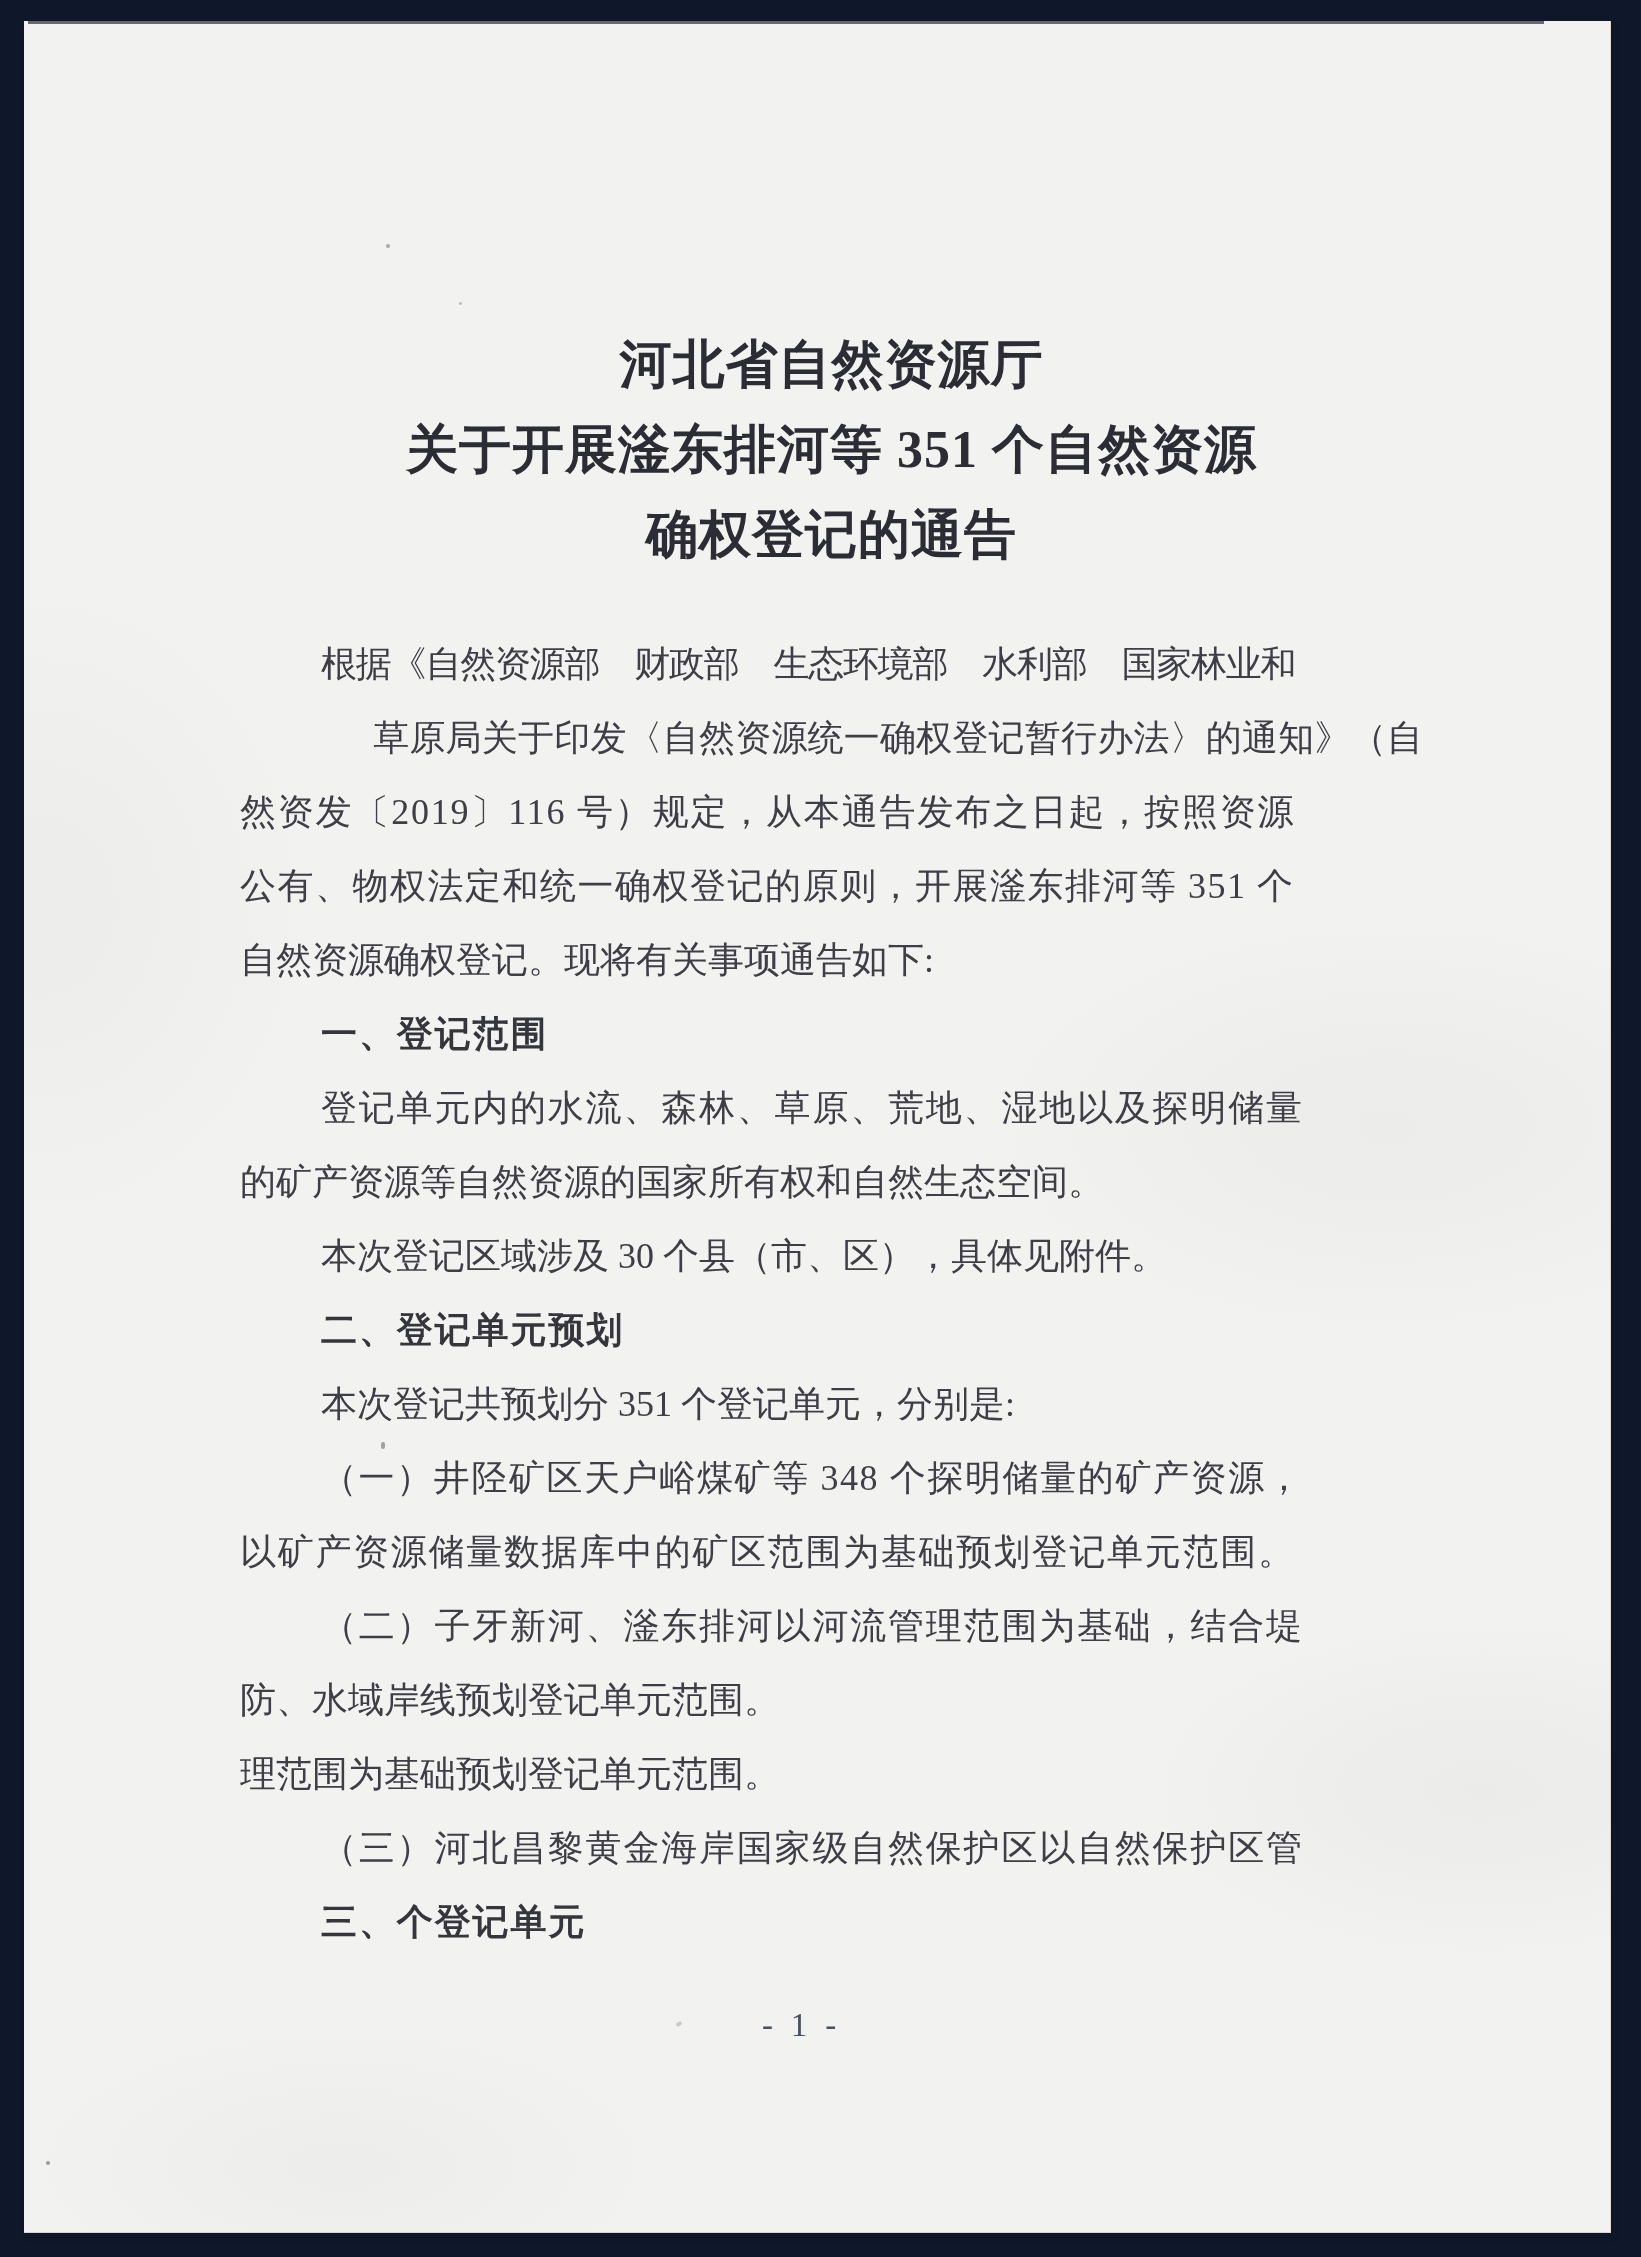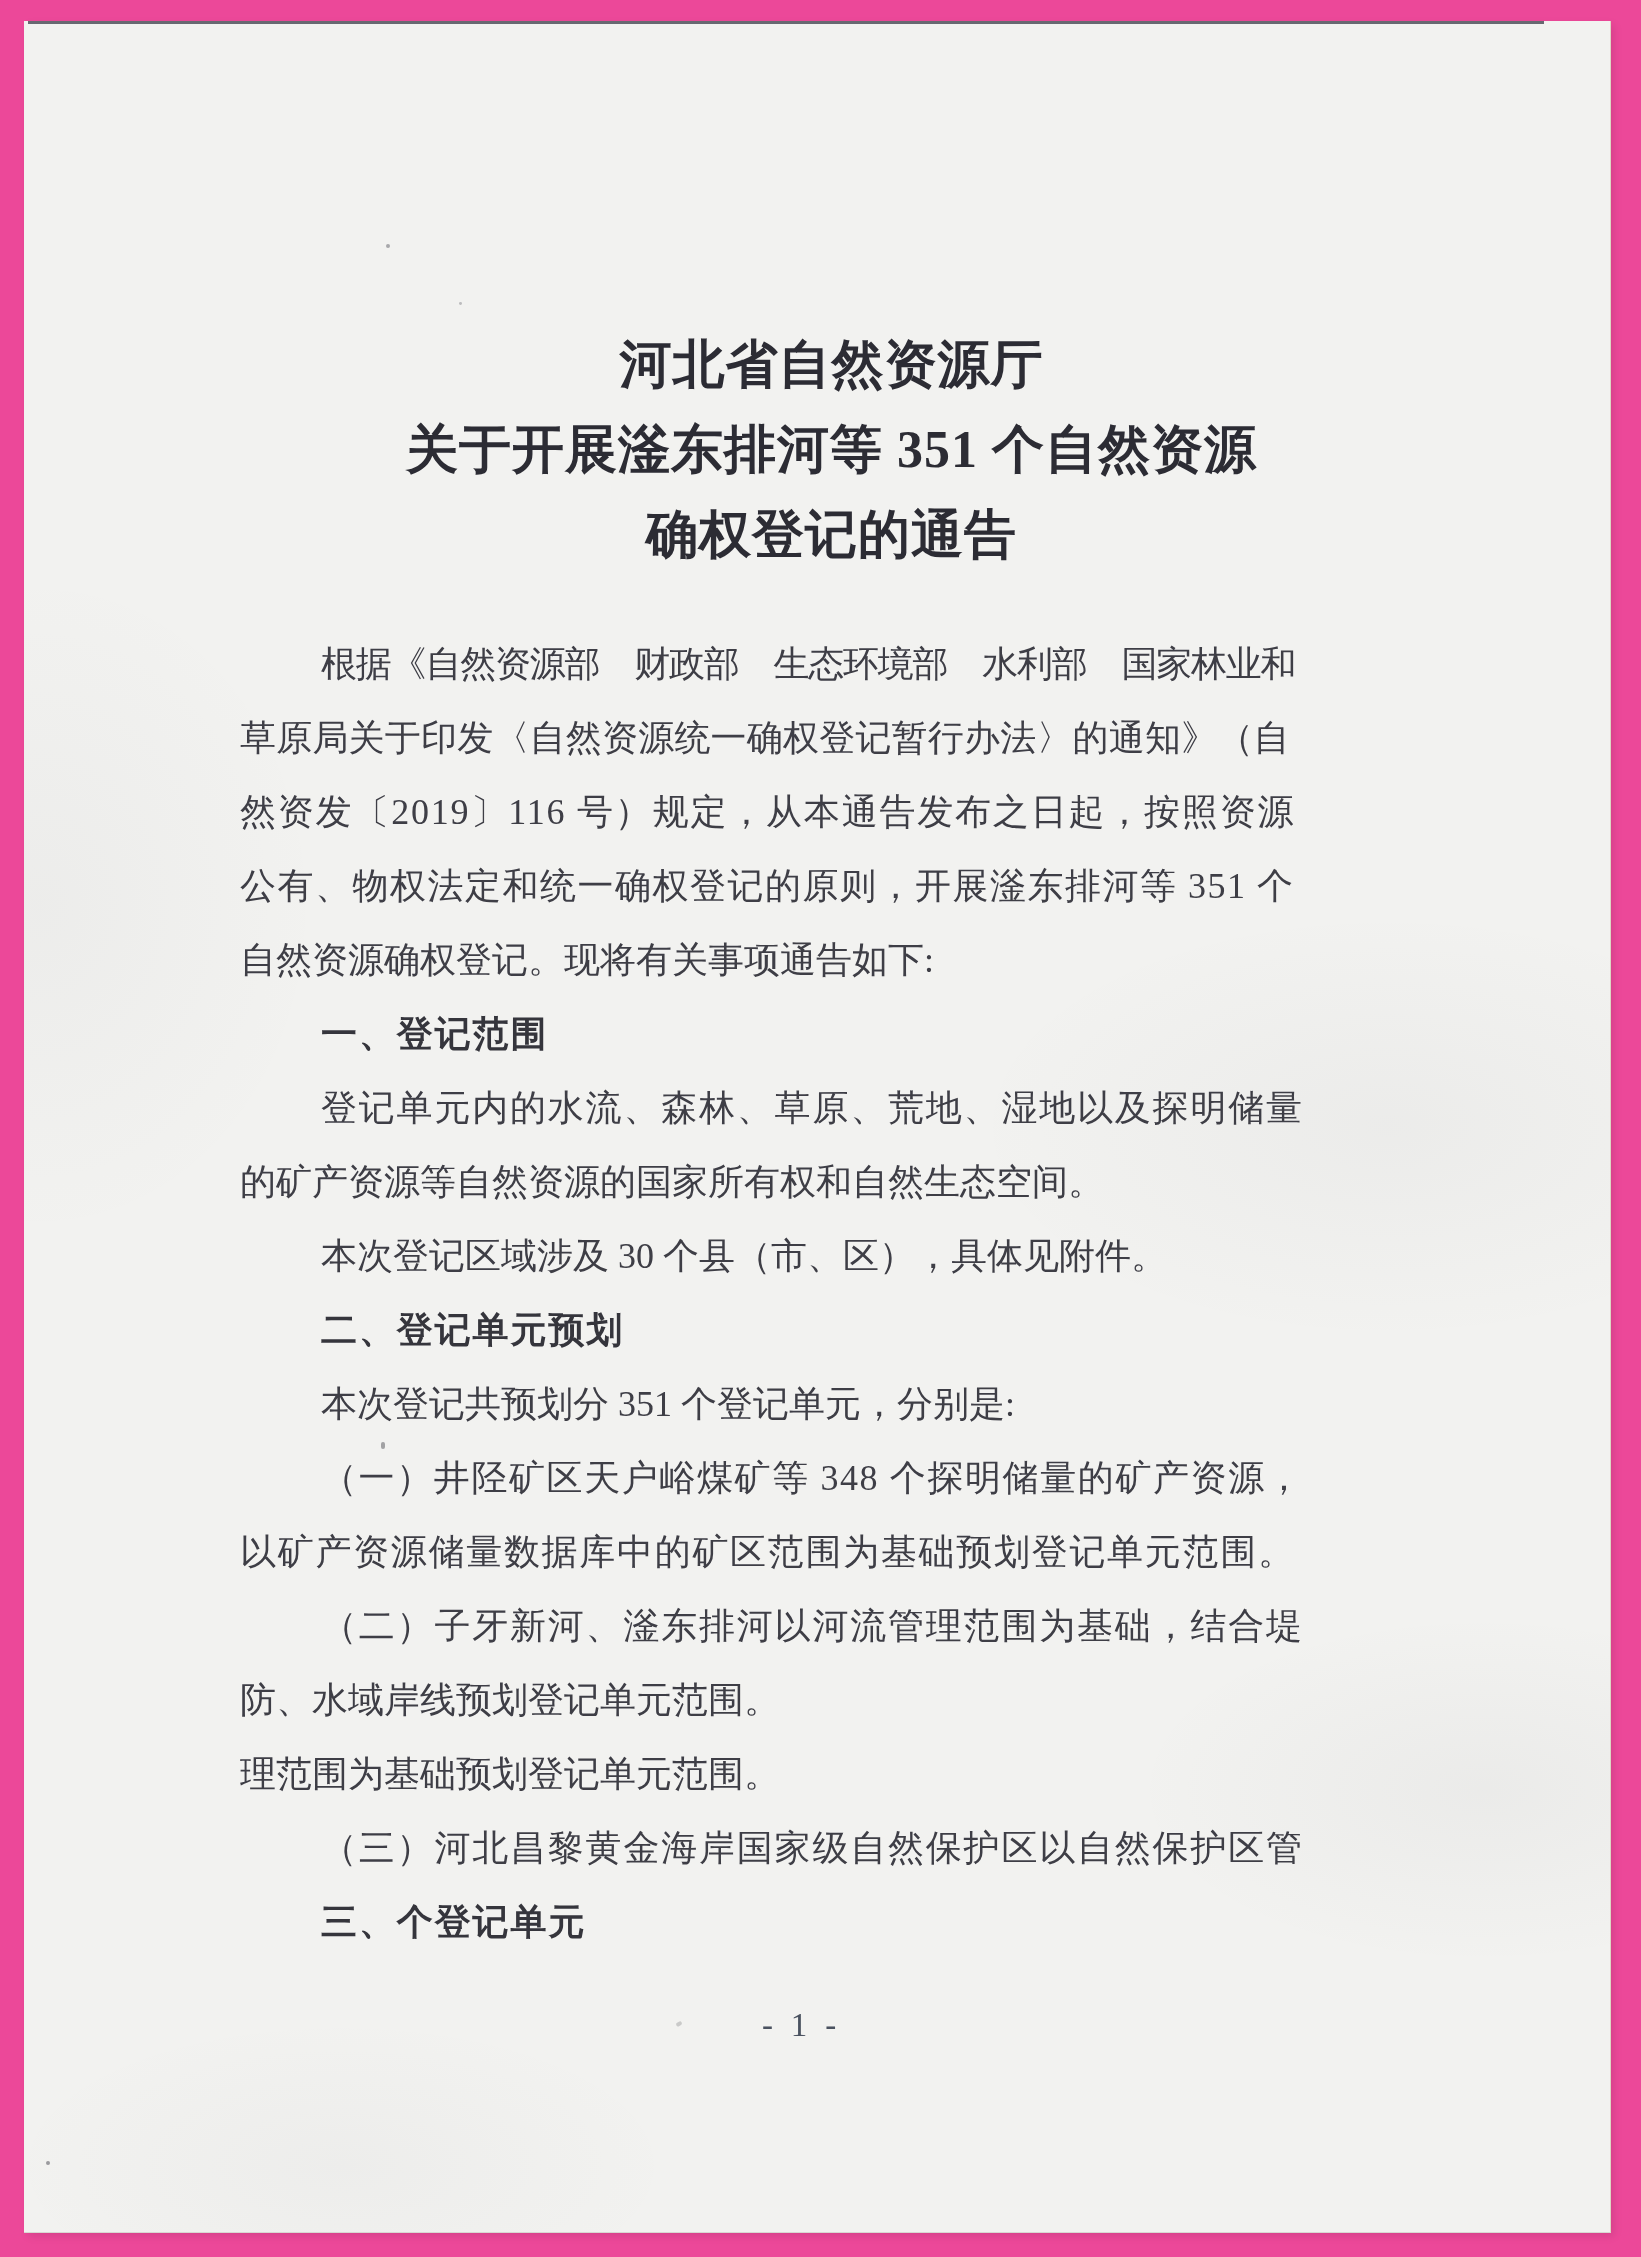--- a/index.html
+++ b/index.html
@@ -3,21 +3,21 @@
 <meta charset="utf-8">
 <style>
   html, body { margin:0; padding:0; }
   body {
     width:1641px; height:2257px;
     background:#ffffff;
     position:relative;
     overflow:hidden;
     font-family:"Liberation Serif","DejaVu Serif",serif;
   }
-  .canvas { position:absolute; left:0; top:0; width:1641px; height:2257px; background:#ec4899; }
+  .canvas { position:absolute; left:0; top:0; width:1641px; height:2257px; background:#0f172a; }
 
   
   .paper {
     position:absolute; left:24px; top:21px; width:1586px; height:2211px;
     background-color:#f2f2f0;
     background-image:
       radial-gradient(ellipse 599px 309px at 86% 50%, rgba(60,60,70,0.035), transparent 70%),
       radial-gradient(ellipse 502px 251px at 92% 80%, rgba(60,60,70,0.04), transparent 70%),
       radial-gradient(ellipse 406px 483px at 1% 40%, rgba(60,60,70,0.03), transparent 70%),
       radial-gradient(ellipse 483px 212px at 20% 97%, rgba(60,60,70,0.028), transparent 70%);
@@ -88,21 +88,21 @@
     <div class="topline"></div>
 
     <div class="title">
       <div>河北省自然资源厅</div>
       <div>关于开展滏东排河等 351 个自然资源</div>
       <div>确权登记的通告</div>
     </div>
 
     <div class="bodyblock">
       <div class="bline indent" style="display: block; letter-spacing: -1.2px;">根据《自然资源部　财政部　生态环境部　水利部　国家林业和</div>
-      <div class="bline" style="display: block; letter-spacing: 0.2px;">草原局关于印发〈自然资源统一确权登记暂行办法〉的通知》（自</div>
+      <div class="bline" style="display: block; letter-spacing: 0.2px; text-align: right;">草原局关于印发〈自然资源统一确权登记暂行办法〉的通知》（自</div>
       <div class="bline" style="display: block; letter-spacing: 1.8px;">然资发〔2019〕116 号）规定，从本通告发布之日起，按照资源</div>
       <div class="bline" style="display: block; letter-spacing: 1.5px;">公有、物权法定和统一确权登记的原则，开展滏东排河等 351 个</div>
       <div class="bline">自然资源确权登记。现将有关事项通告如下:</div>
       <div class="bline indent heading">一、登记范围</div>
       <div class="bline indent" style="display: block; letter-spacing: 1.8px;">登记单元内的水流、森林、草原、荒地、湿地以及探明储量</div>
       <div class="bline">的矿产资源等自然资源的国家所有权和自然生态空间。</div>
       <div class="bline indent">本次登记区域涉及 30 个县（市、区），具体见附件。</div>
       <div class="bline indent heading">二、登记单元预划</div>
       <div class="bline indent">本次登记共预划分 351 个登记单元，分别是:</div>
       <div class="bline indent" style="display: block; letter-spacing: 1.6px;">（一）井陉矿区天户峪煤矿等 348 个探明储量的矿产资源，</div>

